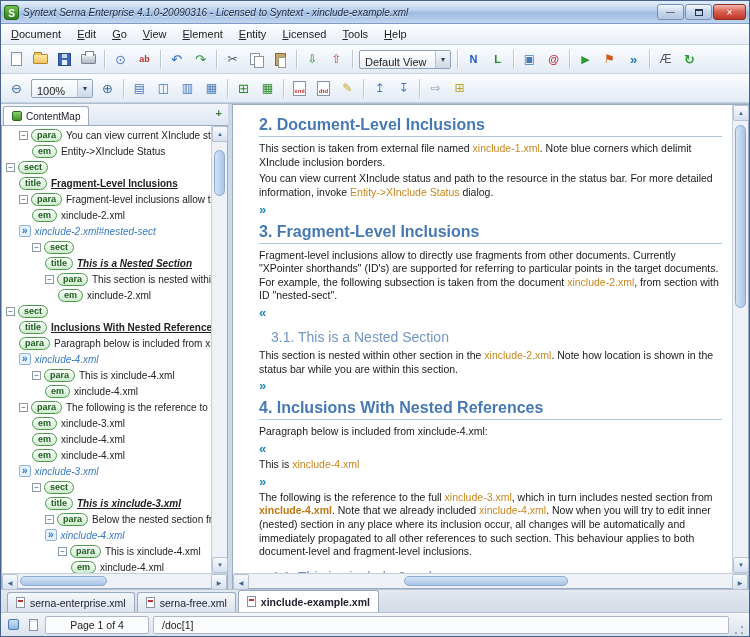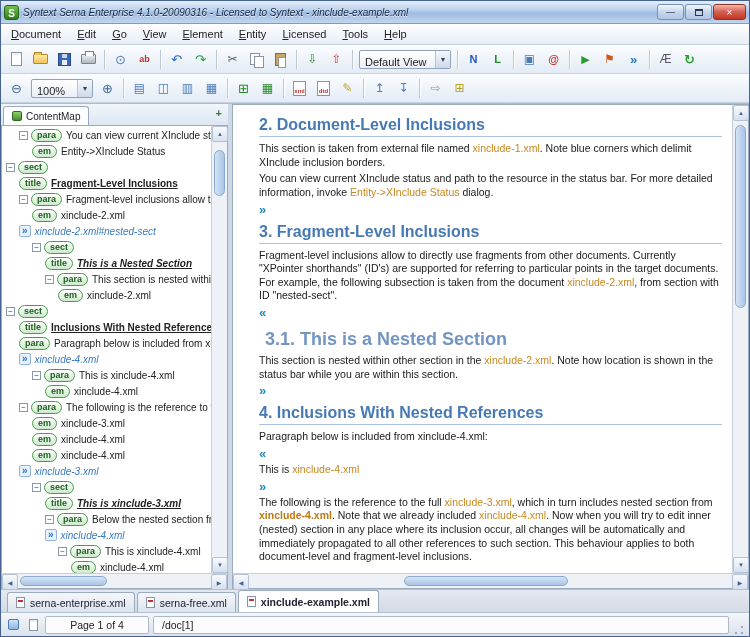--- a/index.html
+++ b/index.html
@@ -62,21 +62,21 @@
   .node-text{ font-size:10px; color:#222;}
   .node-text.title{ font-weight:bold; text-decoration:underline;}
   .node-text.title-italic{ font-weight:bold; font-style:italic; text-decoration:underline;}
   .xi-icon{ color:#2277cc; font-weight:bold; font-size:10px; border:1px solid #8fb2e0; border-radius:2px; background:#e8f2fc; padding:0 2px; line-height:10px; margin-right:4px;}
   .xi-text{ color:#3a7ac0; font-style:italic; font-size:10px;}
   .splitter{ width:4px; flex:0 0 4px; background:#cfd9e6; cursor:col-resize;}
   .doc-col{ flex:1; display:flex; flex-direction:column; min-width:0;}
   .doc-wrap{ flex:1; display:flex; min-height:0; background:#fff; border:1px solid #9aaabf; border-bottom:none;padding-left:14px;}
   .doc{ flex:1; overflow:hidden; padding:4px 10px 0 12px;}
   .doc-h1{ font-size:16px; font-weight:bold; color:#4779b4; border-bottom:1px solid #aac2dc; padding-bottom:2px; margin:7px 0 5px;}
-  .doc-h2{ font-size:18px; font-weight:bold; color:#7295c2; margin:10px 6px 4px;}
+  .doc-h2{ font-size:14px; font-weight:normal; color:#7295c2; margin:10px 12px 4px;}
   .doc-p{ font-size:10.5px; line-height:1.3; color:#1a1a1a; margin:3px 0;}
   .lnk{ color:#c8871e;}
   .lnk.b{ font-weight:bold; color:#bf7814;}
   .doc-marker{ color:#1e88c0; font-weight:bold; font-size:13px; line-height:1; margin:2px 0;}
 
   
   .sb-v{ width:16px; flex:0 0 16px; display:flex; flex-direction:column; background:#eef1f6; border-left:1px solid #c6d0dc;}
   .sb-h{ height:16px; flex:0 0 16px; display:flex; background:#eef1f6; border:1px solid #9aaabf; border-top:1px solid #c6d0dc;}
   .sb-btn{ flex:0 0 16px; height:16px; width:16px; display:flex; align-items:center; justify-content:center; font-size:6px; color:#46628e; background:linear-gradient(#f7fafd,#d6e1ef); border:1px solid #b4c2d4; border-radius:2px; cursor:pointer;}
   .sb-track{ flex:1; position:relative;}

